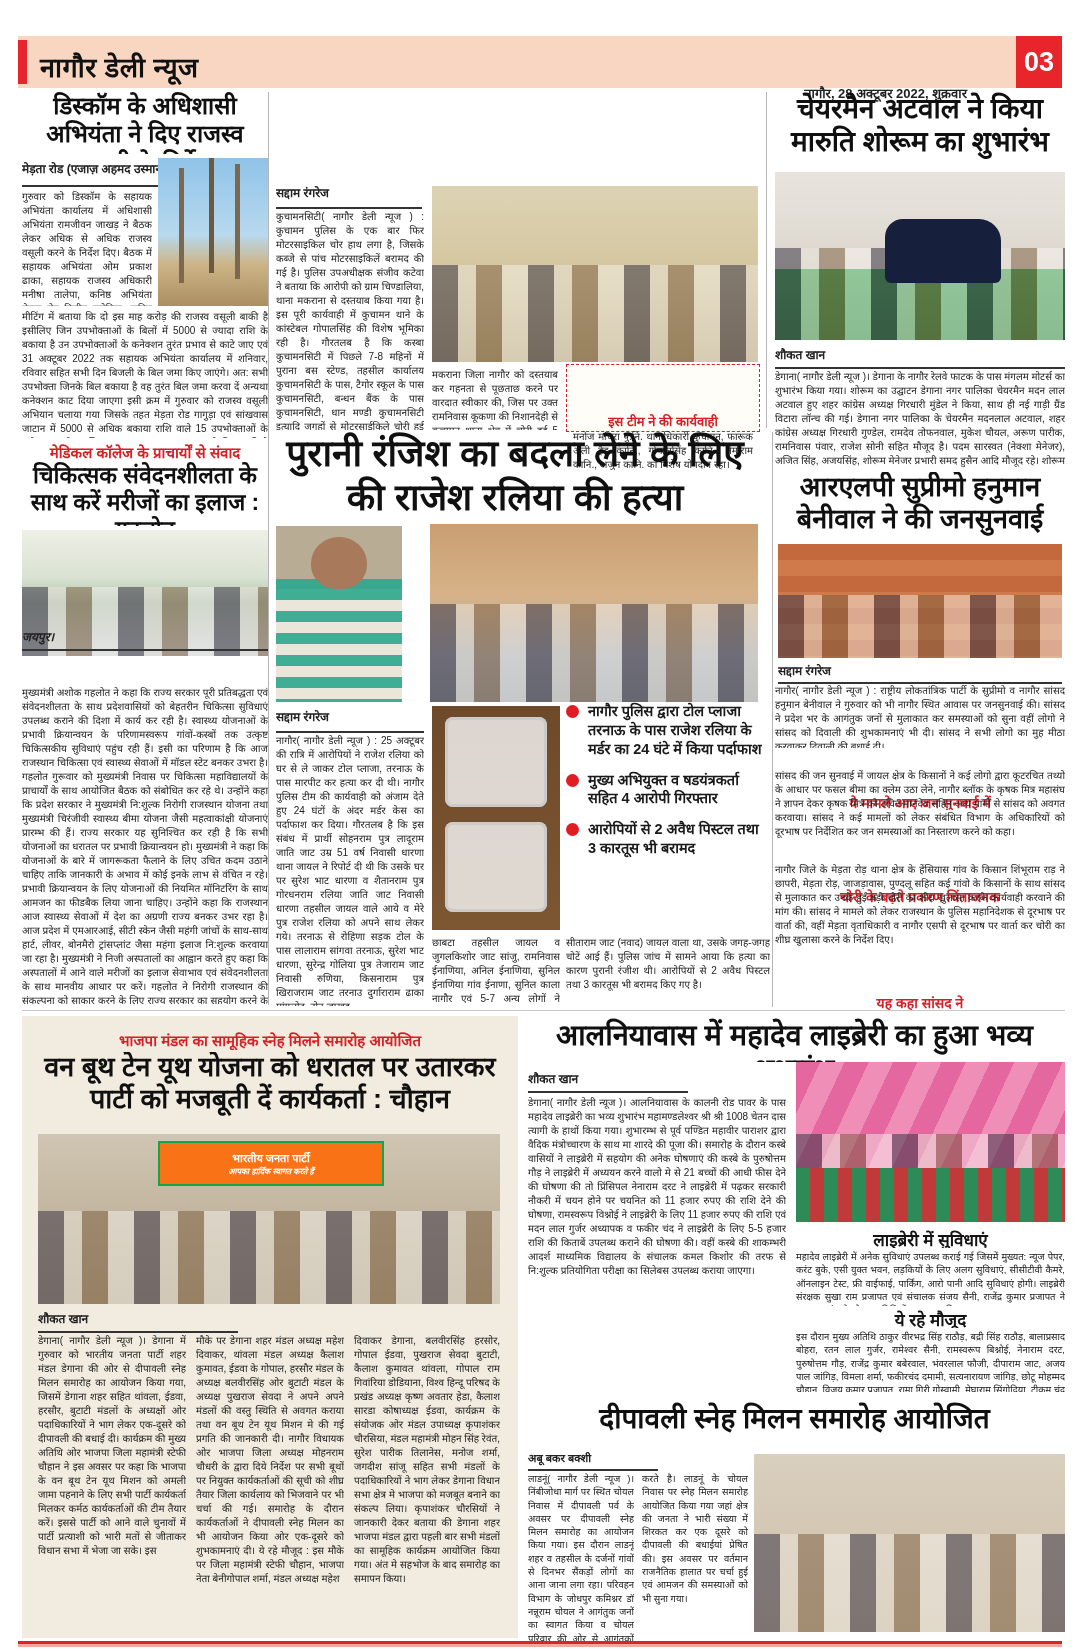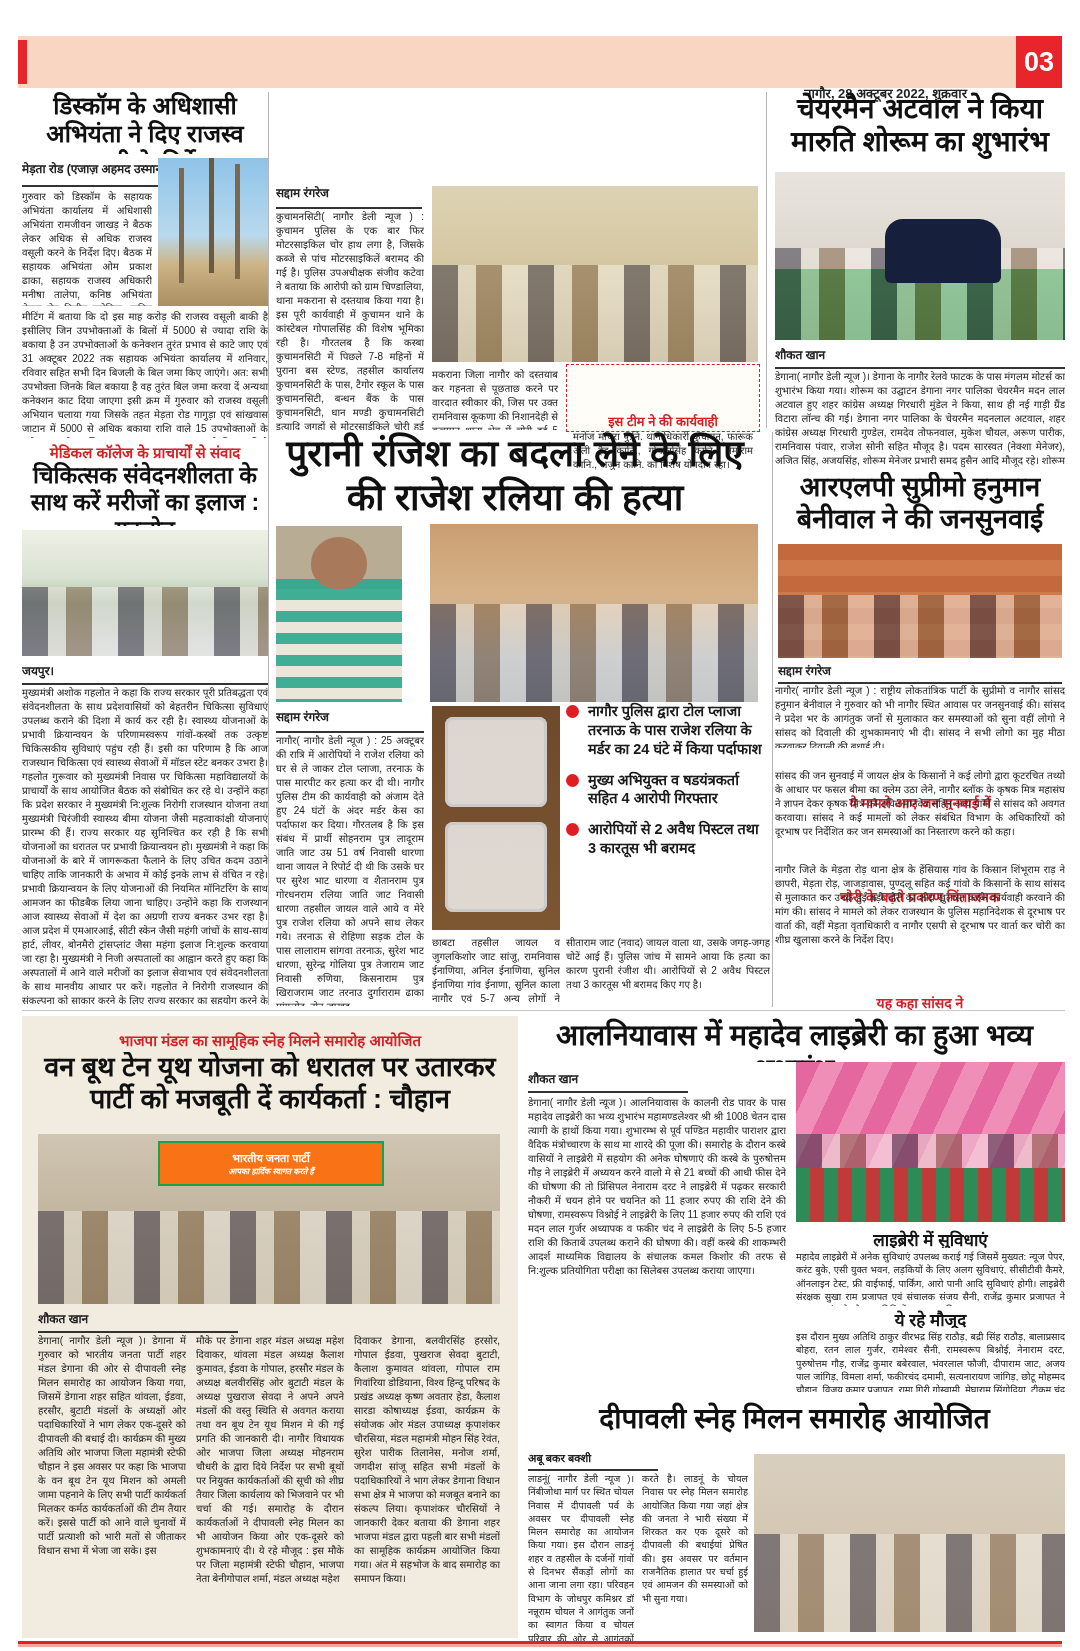--- a/index.html
+++ b/index.html
@@ -58,38 +58,39 @@
      background:repeating-linear-gradient(90deg,#2e8b57 0 14px,#c03a3a 14px 28px);}
   .ph-diwali{background:linear-gradient(180deg,#d9cfbe 0%,#cdbfa8 100%);}
 </style>
 </head>
 <body>
 
 <div class="page">
 
   <div class="abs mastbar" style="left:18px;top:36px;width:1044px;height:52px;"></div>
   <div class="abs accent" style="left:18px;top:40px;width:9px;height:44px;"></div>
+  <div class="abs masthead" style="left:40px;top:48px;width:360px;height:34px;">नागौर डेली न्यूज</div>
   <div class="abs dateline" style="left:651px;top:56px;width:316px;height:18px;margin-top:28px;">नागौर, 28 अक्टूबर 2022, शुक्रवार</div>
   <div class="abs pagebox" style="left:1016px;top:36px;width:46px;height:52px;">03</div>
 
   <div class="abs vline" style="left:268px;top:92px;height:913px;"></div>
   <div class="abs vline" style="left:766px;top:92px;height:336px;"></div>
   <div class="abs vline" style="left:772px;top:432px;height:575px;"></div>
   <div class="abs hline" style="left:22px;top:1010px;width:1043px;"></div>
 
   <div class="abs hl" style="left:22px;top:92px;width:246px;height:62px;font-size:24px;">डिस्कॉम के अधिशासी अभियंता ने दिए राजस्व वसूली के निर्देश</div>
   <div class="abs byline" style="left:22px;top:160px;width:246px;height:22px;">मेड़ता रोड (एजाज़ अहमद उस्मानी)।</div>
   <div class="ph ph-discom" style="left:158px;top:158px;width:110px;height:148px;"></div>
   <div class="abs body-sm" style="left:22px;top:190px;width:130px;height:116px;">गुरुवार को डिस्कॉम के सहायक अभियंता कार्यालय में अधिशासी अभियंता रामजीवन जाखड़ ने बैठक लेकर अधिक से अधिक राजस्व वसूली करने के निर्देश दिए। बैठक में सहायक अभियंता ओम प्रकाश ढाका, सहायक राजस्व अधिकारी मनीषा तालेपा, कनिष्ठ अभियंता मेड़ता रोड दिलीप फगेड़िया, कनिष्ठ अभियंता गागुड़ा सुनील चौधरी उपस्थित रहे। अधिशासी अभियंता ने</div>
   <div class="abs body-sm" style="left:22px;top:310px;width:246px;height:128px;">मीटिंग में बताया कि दो इस माह करोड़ की राजस्व वसूली बाकी है इसीलिए जिन उपभोक्ताओं के बिलों में 5000 से ज्यादा राशि के बकाया है उन उपभोक्ताओं के कनेक्शन तुरंत प्रभाव से काटे जाए एवं 31 अक्टूबर 2022 तक सहायक अभियंता कार्यालय में शनिवार, रविवार सहित सभी दिन बिजली के बिल जमा किए जाएंगे। अत: सभी उपभोक्ता जिनके बिल बकाया है वह तुरंत बिल जमा करवा दें अन्यथा कनेक्शन काट दिया जाएगा इसी क्रम में गुरुवार को राजस्व वसूली अभियान चलाया गया जिसके तहत मेड़ता रोड गागुड़ा एवं सांखवास जाटान में 5000 से अधिक बकाया राशि वाले 15 उपभोक्ताओं के कनेक्शन काटे गए जिन पर लगभग 3 लाख 40 हजार के बिल बाकी थे एवं मौके पर 5 लाख रुपए की राजस्व वसूली की गई।</div>
 
   <div class="abs kicker" style="left:22px;top:442px;width:246px;height:20px;font-size:15px;">मेडिकल कॉलेज के प्राचार्यों से संवाद</div>
   <div class="abs hl" style="left:22px;top:462px;width:246px;height:64px;font-size:23px;">चिकित्सक संवेदनशीलता के साथ करें मरीजों का इलाज : गहलोत</div>
   <div class="ph ph-meeting people" style="left:22px;top:530px;width:246px;height:126px;"></div>
-  <div class="abs byline" style="left:22px;top:662px;width:246px;height:18px;">जयपुर।</div>
+  <div class="abs byline" style="left:22px;top:628px;width:246px;height:18px;font-style:italic;">जयपुर।</div>
   <div class="abs body-sm" style="left:22px;top:686px;width:246px;height:318px;">मुख्यमंत्री अशोक गहलोत ने कहा कि राज्य सरकार पूरी प्रतिबद्धता एवं संवेदनशीलता के साथ प्रदेशवासियों को बेहतरीन चिकित्सा सुविधाएं उपलब्ध कराने की दिशा में कार्य कर रही है। स्वास्थ्य योजनाओं के प्रभावी क्रियान्वयन के परिणामस्वरूप गांवों-कस्बों तक उत्कृष्ट चिकित्सकीय सुविधाएं पहुंच रही हैं। इसी का परिणाम है कि आज राजस्थान चिकित्सा एवं स्वास्थ्य सेवाओं में मॉडल स्टेट बनकर उभरा है। गहलोत गुरूवार को मुख्यमंत्री निवास पर चिकित्सा महाविद्यालयों के प्राचार्यों के साथ आयोजित बैठक को संबोधित कर रहे थे। उन्होंने कहा कि प्रदेश सरकार ने मुख्यमंत्री नि:शुल्क निरोगी राजस्थान योजना तथा मुख्यमंत्री चिरंजीवी स्वास्थ्य बीमा योजना जैसी महत्वाकांक्षी योजनाएं प्रारम्भ की हैं। राज्य सरकार यह सुनिश्चित कर रही है कि सभी योजनाओं का धरातल पर प्रभावी क्रियान्वयन हो। मुख्यमंत्री ने कहा कि योजनाओं के बारे में जागरूकता फैलाने के लिए उचित कदम उठाने चाहिए ताकि जानकारी के अभाव में कोई इनके लाभ से वंचित न रहे। प्रभावी क्रियान्वयन के लिए योजनाओं की नियमित मॉनिटरिंग के साथ आमजन का फीडबैक लिया जाना चाहिए। उन्होंने कहा कि राजस्थान आज स्वास्थ्य सेवाओं में देश का अग्रणी राज्य बनकर उभर रहा है। आज प्रदेश में एमआरआई, सीटी स्केन जैसी महंगी जांचों के साथ-साथ हार्ट, लीवर, बोनमैरो ट्रांसप्लांट जैसा महंगा इलाज नि:शुल्क करवाया जा रहा है। मुख्यमंत्री ने निजी अस्पतालों का आह्वान करते हुए कहा कि अस्पतालों में आने वाले मरीजों का इलाज सेवाभाव एवं संवेदनशीलता के साथ मानवीय आधार पर करें। गहलोत ने निरोगी राजस्थान की संकल्पना को साकार करने के लिए राज्य सरकार का सहयोग करने के लिए भी आग्रह किया। गहलोत ने पोस्ट कोविड समस्याओं को लेकर जागरूकता अभियान चलाये जाने के भी निर्देश दिए। बैठक में बताया गया कि प्रदेशभर में चिकित्सा महाविद्यालयों के निर्माण का कार्य तेजी से चल रहा है। विभिन्न जिलों में नर्सिंग कॉलेज बनाने का कार्य भी प्रगति पर है, जिनके निर्माण उपरांत प्रदेश के सभी जिलों में राजकीय नर्सिंग कॉलेज स्थापित हो जाएंगे।</div>
 
   <div class="abs byline" style="left:276px;top:184px;width:146px;height:20px;">सद्दाम रंगरेज</div>
   <div class="ph ph-police people" style="left:432px;top:186px;width:326px;height:176px;"></div>
   <div class="abs body-sm" style="left:276px;top:210px;width:148px;height:220px;">कुचामनसिटी( नागौर डेली न्यूज ) : कुचामन पुलिस के एक बार फिर मोटरसाइकिल चोर हाथ लगा है, जिसके कब्जे से पांच मोटरसाइकिलें बरामद की गई है। पुलिस उपअधीक्षक संजीव कटेवा ने बताया कि आरोपी को ग्राम चिण्डालिया, थाना मकराना से दस्तयाब किया गया है। इस पूरी कार्यवाही में कुचामन थाने के कांस्टेबल गोपालसिंह की विशेष भूमिका रही है। गौरतलब है कि कस्बा कुचामनसिटी में पिछले 7-8 महिनों में पुराना बस स्टेण्ड, तहसील कार्यालय कुचामनसिटी के पास, टैगोर स्कूल के पास कुचामनसिटी, बन्धन बैंक के पास कुचामनसिटी, धान मण्डी कुचामनसिटी इत्यादि जगहों से मोटरसाईकिले चोरी हुई थी। पुलिस गश्त में संदिग्ध रामनिवास कुकणा पुत्र रूघाराम जाति जाट उम्र 25 साल निवासी आसरवा पुलिस थाना</div>
   <div class="abs body-sm" style="left:432px;top:368px;width:126px;height:62px;">मकराना जिला नागौर को दस्तयाब कर गहनता से पूछताछ करने पर वारदात स्वीकार की, जिस पर उक्त रामनिवास कूकणा की निशानदेही से कुचामन थाना क्षेत्र में चोरी हुई 5 मोटरसाइकिलें बरामद की गई।</div>
   <div class="abs action-box" style="left:566px;top:364px;width:180px;height:58px;">
     <div class="subhead-red" style="font-size:13px;">इस टीम ने की कार्यवाही</div>
     <div class="body-sm" style="height:40px;">मनोज मांचरा पु.नि. थानाधिकारी कुचामन, फारूक अली हैड कानि., गोपालसिंह कानि., नेमाराम कानि., अर्जुन कानि. का विशेष योगदान रहा।</div>
   </div>

